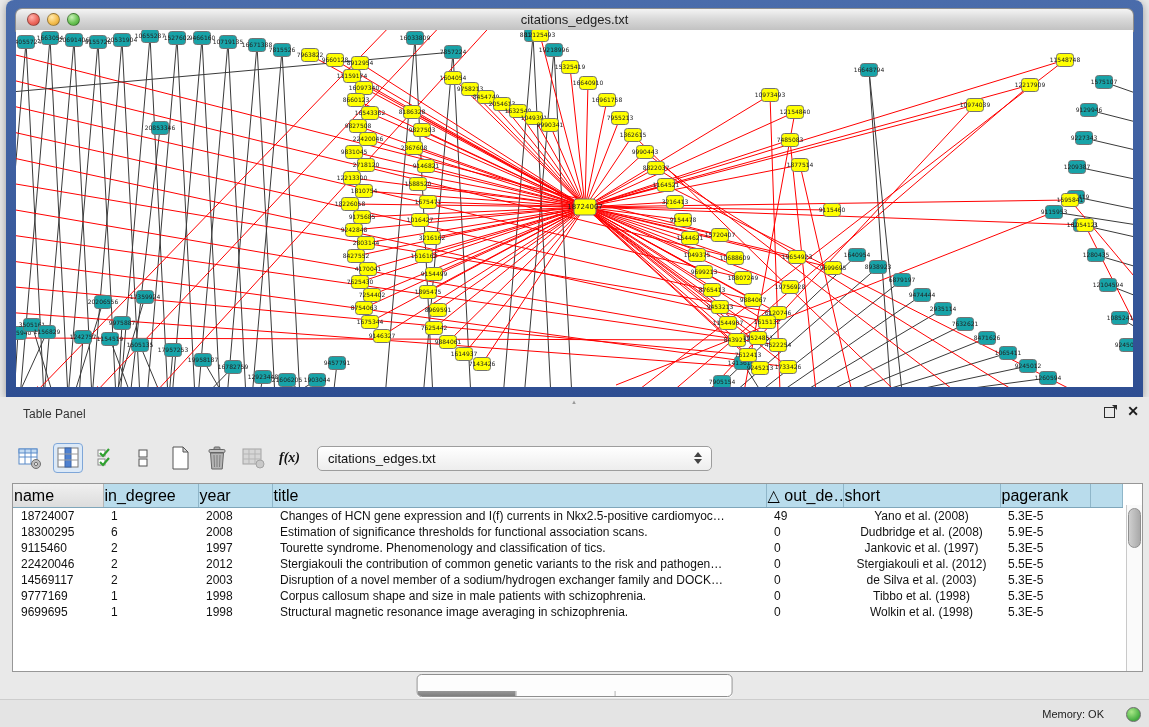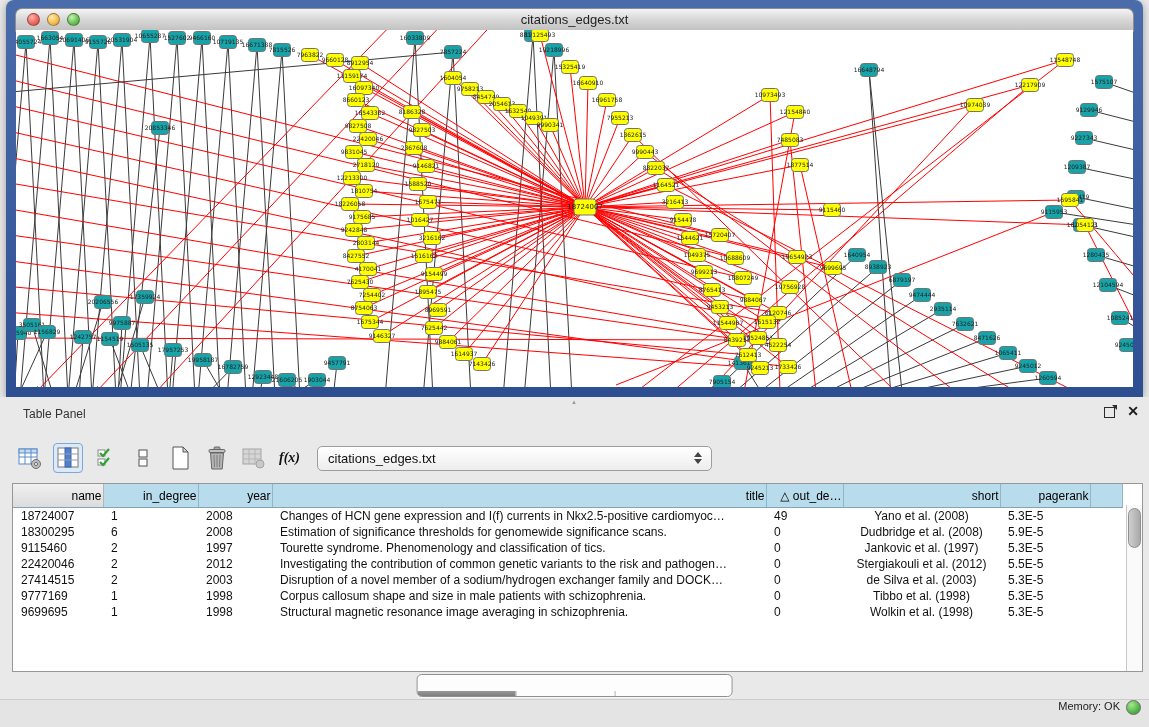--- a/index.html
+++ b/index.html
@@ -36,38 +36,38 @@
   #combo{width:393px;height:23px;margin-left:6px;border:1px solid #9d9d9d;border-radius:5px;
     background:linear-gradient(#ffffff,#ededed);display:flex;align-items:center;position:relative;box-shadow:inset 0 1px 1px rgba(255,255,255,.8);}
   #combo-text{font-size:13px;color:#111;padding-left:10px;flex:1;}
   #combo-arrows{display:flex;flex-direction:column;align-items:center;margin-right:9px;gap:2px;}
   #combo-arrows .up{width:0;height:0;border-left:4px solid transparent;border-right:4px solid transparent;border-bottom:5px solid #444;}
   #combo-arrows .dn{width:0;height:0;border-left:4px solid transparent;border-right:4px solid transparent;border-top:5px solid #444;}
 
   #table-wrap{position:absolute;left:12px;top:86px;width:1129px;height:187px;background:#fff;border:1px solid #979797;overflow:hidden;}
   #grid{border-collapse:collapse;table-layout:fixed;width:1110px;font-size:12px;color:#111;}
   #grid th{height:21px;background:#b9dcec;border-right:1px solid #8fb6c9;border-bottom:1px solid #7fa6ba;
-    font-weight:normal;font-size:12px;color:#000;text-align:right;overflow:hidden;white-space:nowrap;}
+    font-weight:normal;font-size:16px;color:#000;text-align:left;overflow:hidden;white-space:nowrap;}
   #grid th.first{background:linear-gradient(#f0f0f0,#dcdcdc);border-right:1px solid #b5b5b5;}
   #grid td{height:16px;padding:0 0 0 8px;overflow:hidden;white-space:nowrap;text-overflow:clip;border:none;}
   #grid td.c-short{text-align:center;padding:0;}
   .col-name{width:90px;} .col-ind{width:95px;} .col-year{width:74px;} .col-title{width:494px;}
   .col-out{width:77px;} .col-short{width:157px;} .col-pr{width:90px;} .col-fill{width:auto;}
   #vscroll{position:absolute;right:0;top:21px;bottom:0;width:15px;background:#fafafa;border-left:1px solid #c9c9c9;}
   #vscroll .thumb{position:absolute;left:1px;right:1px;top:3px;height:38px;border-radius:7px;
     background:linear-gradient(90deg,#cfcfcf,#a9a9a9);border:1px solid #8f8f8f;}
 
   #tabs{position:absolute;top:277px;left:50%;transform:translateX(-50%);display:flex;height:21px;
     border:1px solid #8f8f8f;border-radius:5px;overflow:hidden;background:#fdfdfd;box-shadow:0 1px 0 rgba(255,255,255,.7);}
   .tab{padding:4px 14px;font-size:14px;line-height:21px;color:#111;margin-top:16px;}
   .tab.sel{background:linear-gradient(#989898,#6e6e6e);color:#f0f0f0;}
   .tab + .tab{border-left:1px solid #b2b2b2;}
 
   #status{position:absolute;left:0;top:699px;width:1149px;height:28px;background:#e4e4e4;border-top:1px solid #cdcdcd;}
-  #status-right{position:absolute;right:8px;top:0;height:28px;display:flex;align-items:flex-start;gap:6px;}
+  #status-right{position:absolute;right:8px;top:0;height:28px;display:flex;align-items:center;gap:22px;}
   #memory-label{font-size:11px;color:#222;}
   #memory-dot{width:13px;height:13px;border-radius:50%;border:1px solid #6b6b6b;
     background:radial-gradient(circle at 35% 30%,#a9e888,#43ad3f 70%);}
 </style>
 </head>
 <body>
 
 <div id="graph-window">
   <div id="gw-titlebar">
     <div class="lights">
@@ -983,48 +983,48 @@
             <td class="c-title">Changes of HCN gene expression and I(f) currents in Nkx2.5-positive cardiomyoc…</td>
             <td class="c-out_d">49</td>
             <td class="c-short">Yano et al. (2008)</td>
             <td class="c-pager">5.3E-5</td>
             <td></td>
           </tr>
           <tr>
             <td class="c-name">18300295</td>
             <td class="c-in_de">6</td>
             <td class="c-year">2008</td>
-            <td class="c-title">Estimation of significance thresholds for genomewide significance scans.</td>
+            <td class="c-title">Estimation of significance thresholds for functional association scans.</td>
             <td class="c-out_d">0</td>
             <td class="c-short">Dudbridge et al. (2008)</td>
             <td class="c-pager">5.9E-5</td>
             <td></td>
           </tr>
           <tr>
             <td class="c-name">9115460</td>
             <td class="c-in_de">2</td>
             <td class="c-year">1997</td>
             <td class="c-title">Tourette syndrome. Phenomenology and classification of tics.</td>
             <td class="c-out_d">0</td>
             <td class="c-short">Jankovic et al. (1997)</td>
             <td class="c-pager">5.3E-5</td>
             <td></td>
           </tr>
           <tr>
             <td class="c-name">22420046</td>
             <td class="c-in_de">2</td>
             <td class="c-year">2012</td>
-            <td class="c-title">Investigating the contribution of common genetic variants to the risk and pathogen…</td>
+            <td class="c-title">Stergiakouli the contribution of common genetic variants to the risk and pathogen…</td>
             <td class="c-out_d">0</td>
             <td class="c-short">Stergiakouli et al. (2012)</td>
             <td class="c-pager">5.5E-5</td>
             <td></td>
           </tr>
           <tr>
-            <td class="c-name">27414515</td>
+            <td class="c-name">14569117</td>
             <td class="c-in_de">2</td>
             <td class="c-year">2003</td>
             <td class="c-title">Disruption of a novel member of a sodium/hydrogen exchanger family and DOCK…</td>
             <td class="c-out_d">0</td>
             <td class="c-short">de Silva et al. (2003)</td>
             <td class="c-pager">5.3E-5</td>
             <td></td>
           </tr>
           <tr>
             <td class="c-name">9777169</td>

